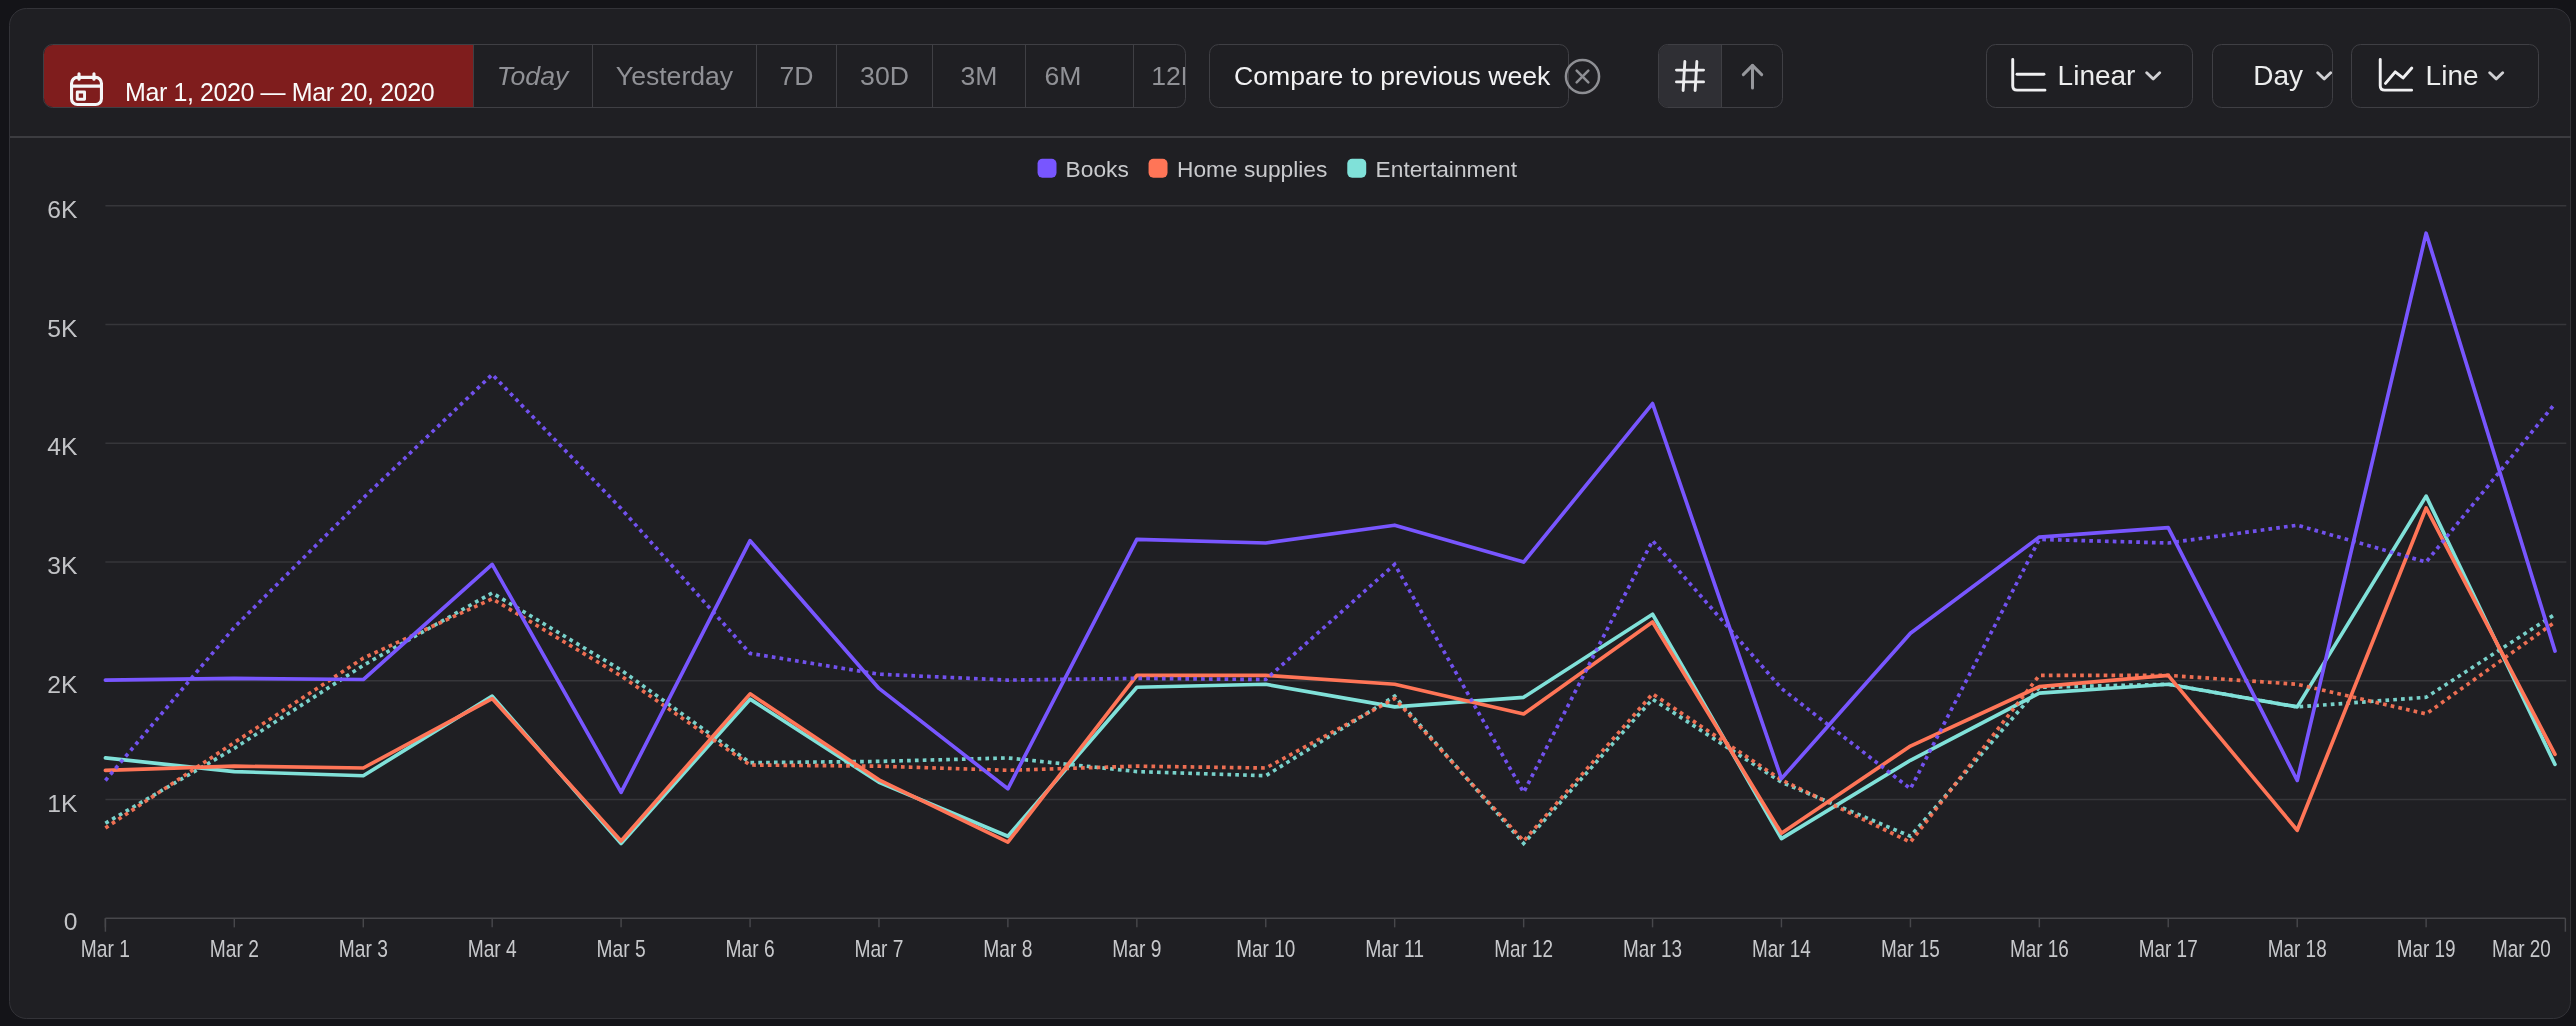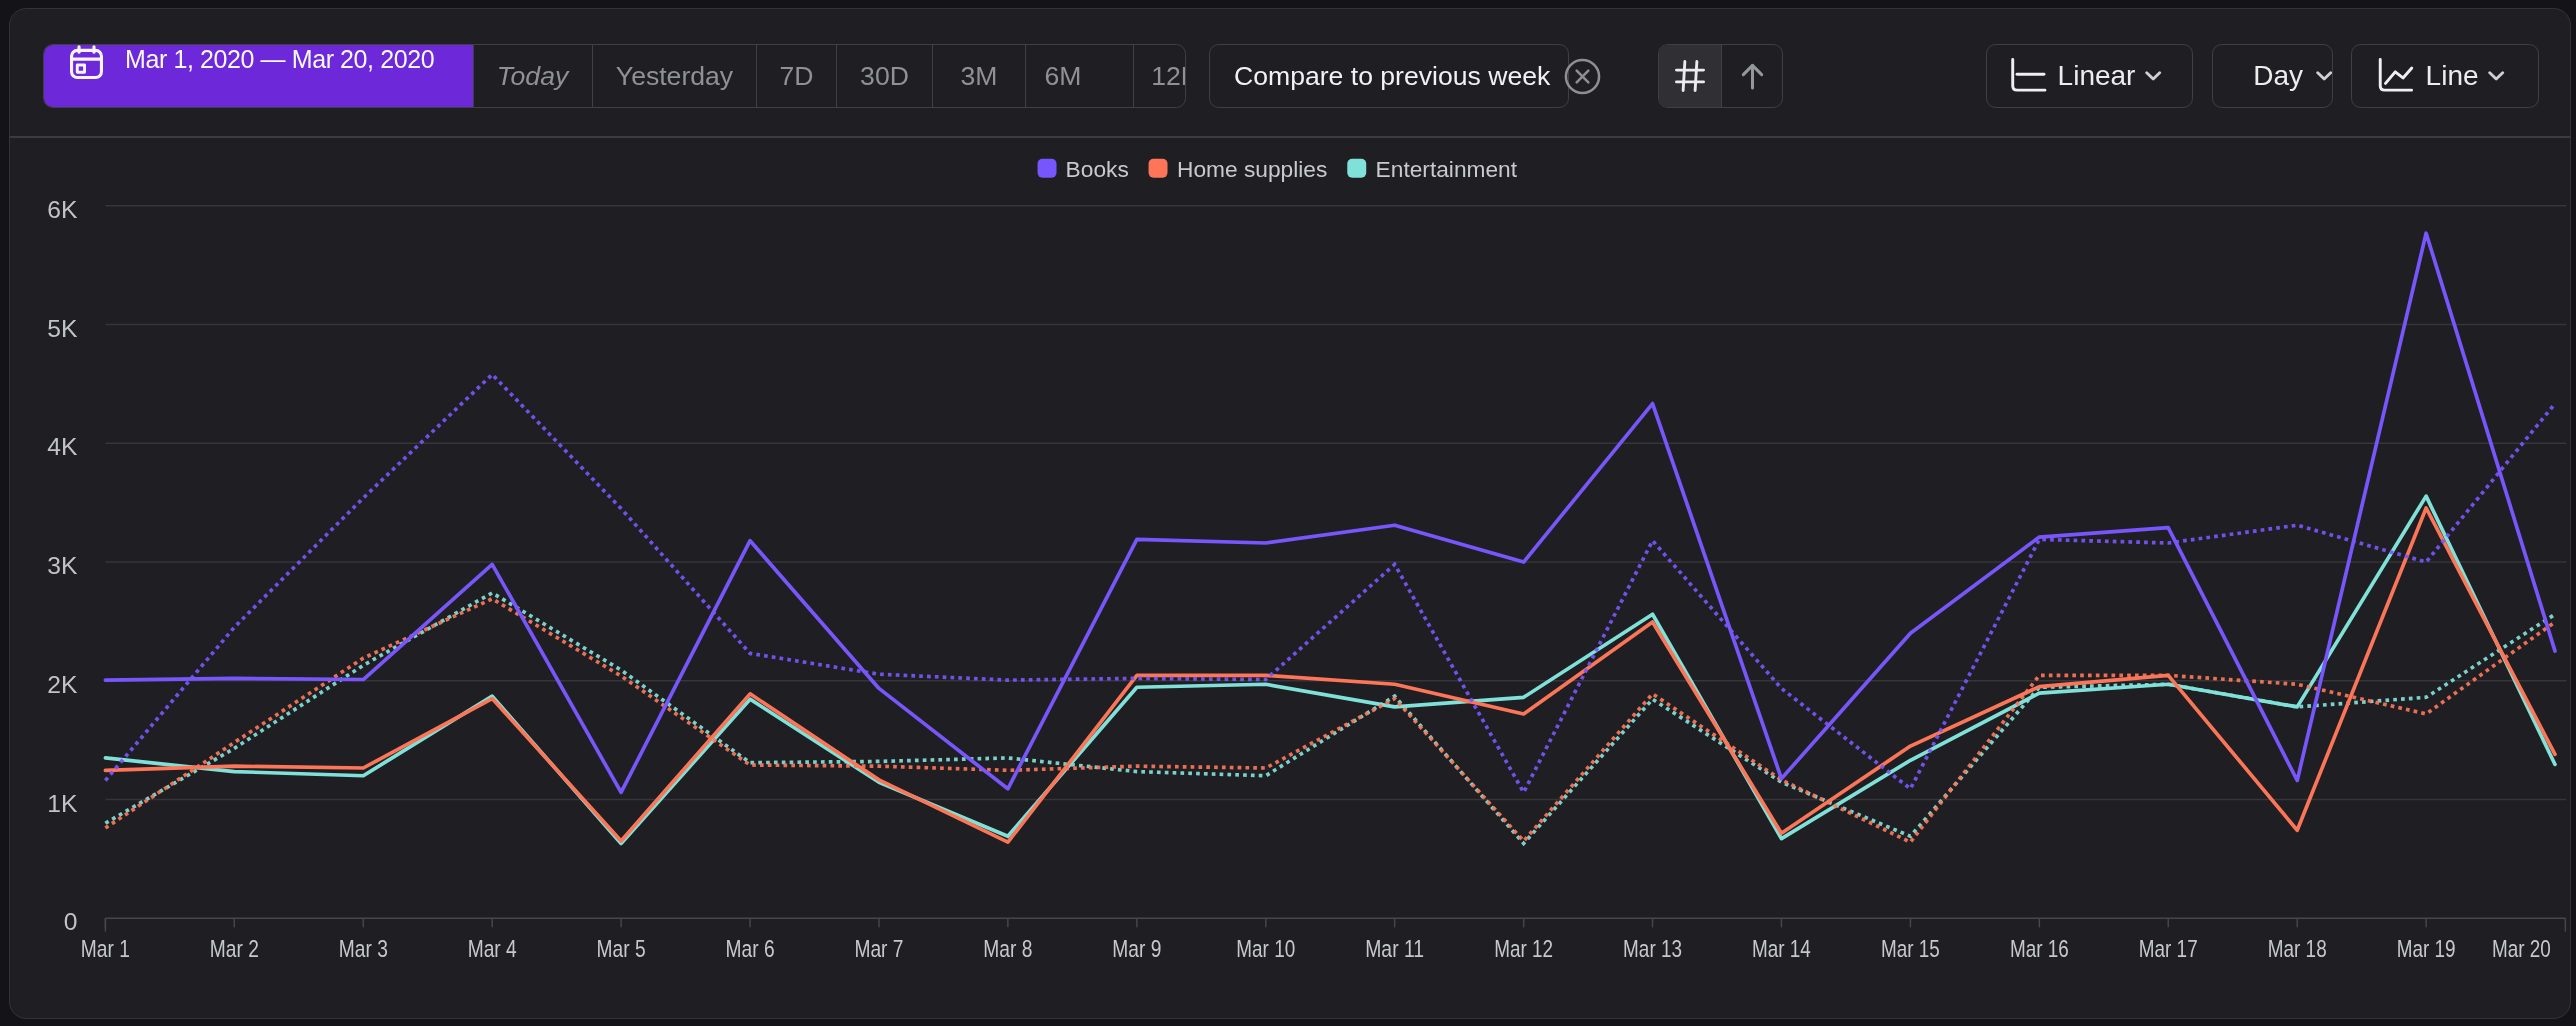--- a/index.html
+++ b/index.html
@@ -1,20 +1,20 @@
 <!DOCTYPE html>
 <html><head><meta charset="utf-8"><style>
 html,body{margin:0;padding:0;}
 body{width:2576px;height:1027px;background:#141418;font-family:"Liberation Sans",sans-serif;overflow:hidden;}
 .seg{position:absolute;top:0;bottom:0;display:flex;align-items:center;justify-content:center;font-size:26.6px;color:#909196;}
 </style></head><body>
 <div style="position:absolute;left:8.7px;top:8.2px;width:2562px;height:1011px;background:#1f1f23;border:1.5px solid #333338;border-radius:17.4px;box-sizing:border-box;"></div>
 <div style="position:absolute;left:9.7px;top:136px;width:2561px;height:1.7px;background:#3c3c40;"></div>
 <div style="position:absolute;left:43px;top:44px;width:1143px;height:64px;border:1.5px solid #3f3f44;border-radius:9.7px;box-sizing:border-box;display:flex;align-items:center;overflow:hidden;">
-    <div style="position:absolute;left:0;top:0;bottom:0;width:429px;background:#6d28d9;border-radius:8.2px 0 0 8.2px;display:flex;align-items:flex-start;">
+    <div style="position:absolute;left:0;top:0;bottom:0;width:429px;background:#7f1d1d;border-radius:8.2px 0 0 8.2px;display:flex;align-items:flex-end;">
       <div style="margin-left:26px;display:flex;align-items:center;">
         <svg width="33" height="35" viewBox="0 0 34 36" fill="none" stroke="#f5f5f7" stroke-width="3.2" stroke-linecap="round" stroke-linejoin="round">
 <rect x="1.6" y="5.5" width="30.8" height="28" rx="6"></rect>
 <line x1="1.6" y1="14.5" x2="32.4" y2="14.5"></line>
 <line x1="9.3" y1="1.8" x2="9.3" y2="7.5"></line>
 <line x1="24.7" y1="1.8" x2="24.7" y2="7.5"></line>
 <rect x="7.5" y="20.5" width="7.5" height="7.5" stroke-width="3"></rect>
 </svg>
       </div>
       <div style="margin-left:22px;font-size:25px;letter-spacing:-0.4px;color:#fafafa;white-space:nowrap;">Mar 1, 2020 — Mar 20, 2020</div>

